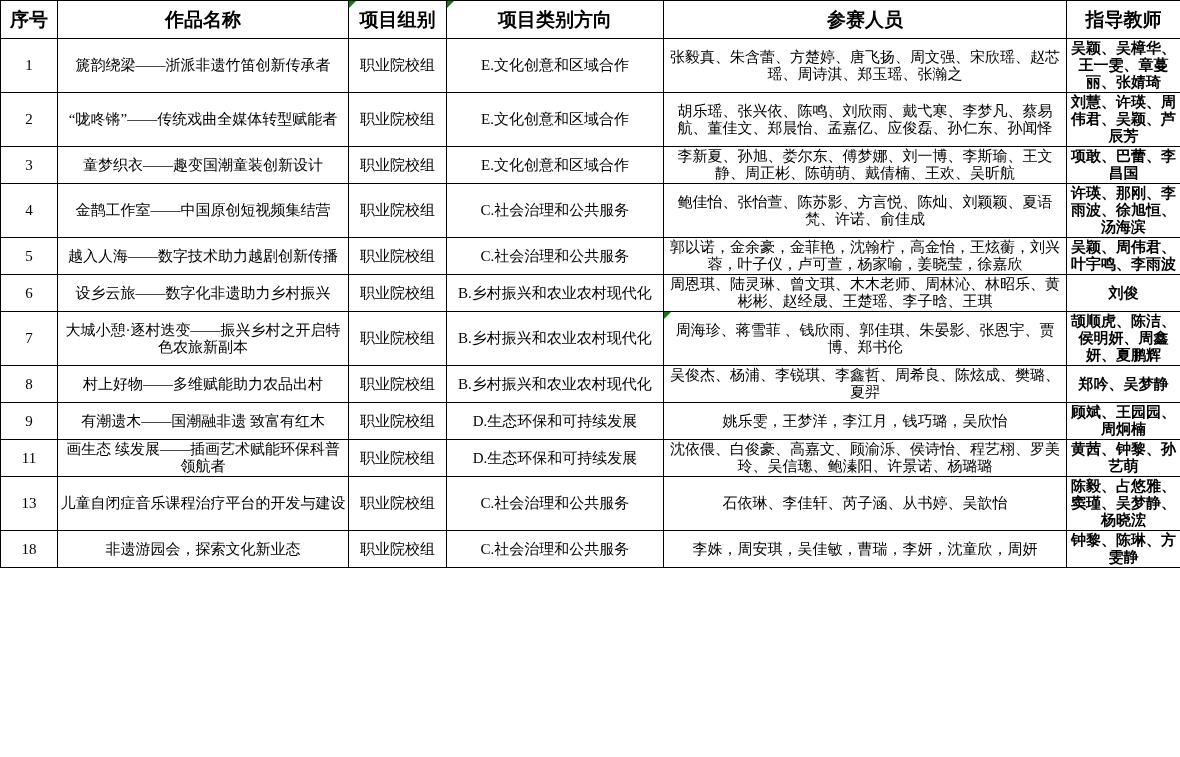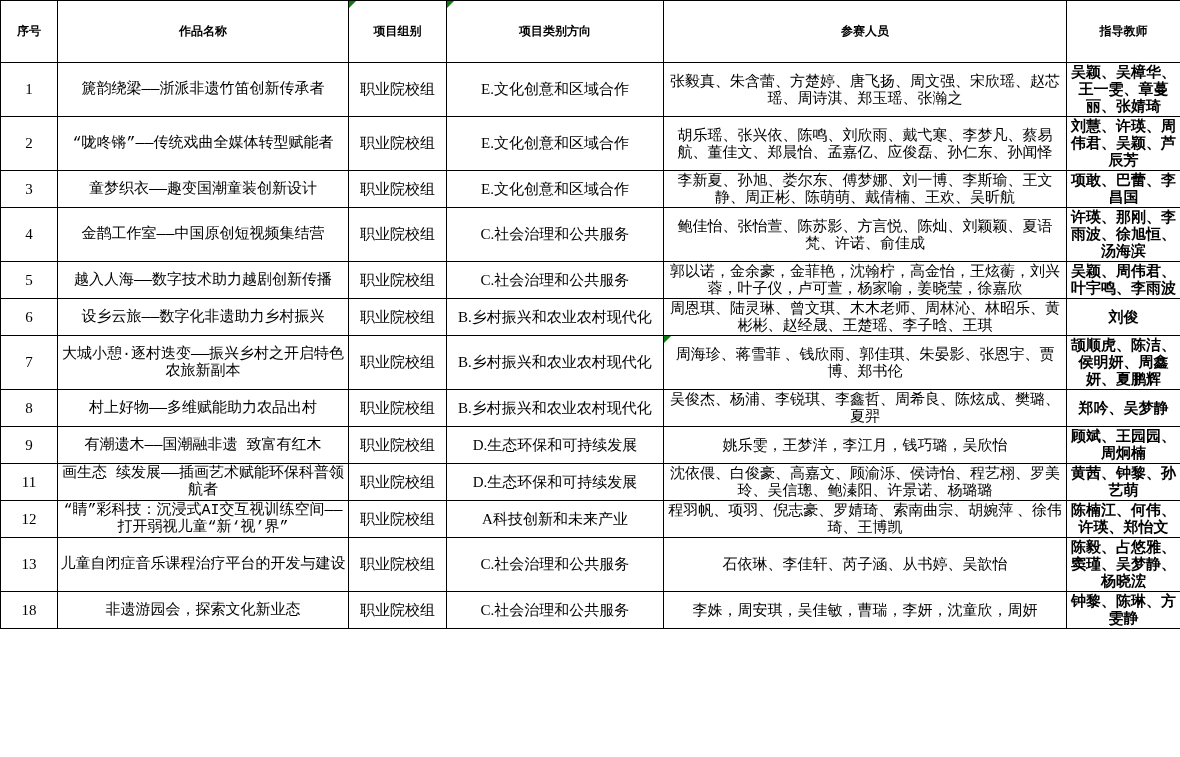--- a/index.html
+++ b/index.html
@@ -15,32 +15,32 @@
     border:1px solid #000000;
     text-align:center;vertical-align:middle;
     padding:1px 2px;
     line-height:17px;
     font-size:15px;
     overflow:hidden;
     position:relative;
     word-break:break-all;
   }
   table.grid th{
-    font-weight:bold;height:31px;font-size:12px;padding:15px 0;
+    font-weight:bold;height:31px;font-size:19px;padding:3px 0;
   }
   table.grid tr{height:33px;}
   col.c-index{width:57px;}
   col.c-title{width:291px;}
   col.c-group{width:98px;}
   col.c-category{width:217px;}
   col.c-participants{width:403px;}
   col.c-advisors{width:114px;}
   td.cell-advisors{font-size:12.5px;line-height:15px;padding:1px 0;font-weight:bold;}
   td.cell-participants{padding:1px 1px;}
-  td.cell-title{padding:1px 2px;font-family:Liberation Mono, monospace;}
+  td.cell-title{padding:1px 2px;}
   .corner-marker::before{
     content:"";position:absolute;top:0;left:0;width:0;height:0;
     border-top:7px solid #0a7d0a;border-right:7px solid transparent;
   }
 </style>
 </head>
 <body>
 
 <div class="sheet">
   <table class="grid">
@@ -137,28 +137,20 @@
         </tr>
         <tr>
           <td class="cell-index">11</td>
           <td class="cell-title">画生态 续发展——插画艺术赋能环保科普领航者</td>
           <td class="cell-group">职业院校组</td>
           <td class="cell-category">D.生态环保和可持续发展</td>
           <td class="cell-participants">沈依偎、白俊豪、高嘉文、顾渝泺、侯诗怡、程艺栩、罗美玲、吴信璁、鲍溱阳、许景诺、杨璐璐</td>
           <td class="cell-advisors">黄茜、钟黎、孙艺萌</td>
         </tr>
         <tr>
-          <td class="cell-index">12</td>
-          <td class="cell-title">“睛”彩科技：沉浸式AI交互视训练空间——打开弱视儿童“新‘视’界”</td>
-          <td class="cell-group">职业院校组</td>
-          <td class="cell-category">A科技创新和未来产业</td>
-          <td class="cell-participants">程羽帆、项羽、倪志豪、罗婧琦、索南曲宗、胡婉萍 、徐伟琦、王博凯</td>
-          <td class="cell-advisors">陈楠江、何伟、许瑛、郑怡文</td>
-        </tr>
-        <tr>
           <td class="cell-index">13</td>
           <td class="cell-title">儿童自闭症音乐课程治疗平台的开发与建设</td>
           <td class="cell-group">职业院校组</td>
           <td class="cell-category">C.社会治理和公共服务</td>
           <td class="cell-participants">石依琳、李佳轩、芮子涵、从书婷、吴歆怡</td>
           <td class="cell-advisors">陈毅、占悠雅、窦瑾、吴梦静、杨晓浤</td>
         </tr>
         <tr>
           <td class="cell-index">18</td>
           <td class="cell-title">非遗游园会，探索文化新业态</td>

